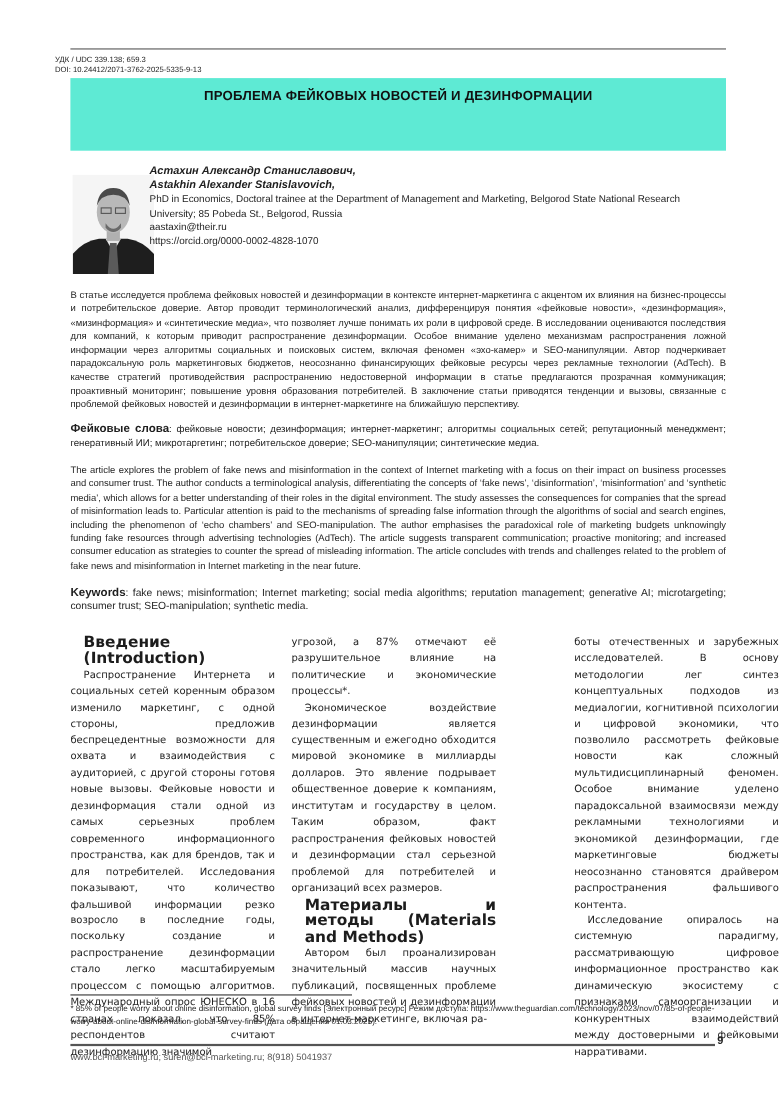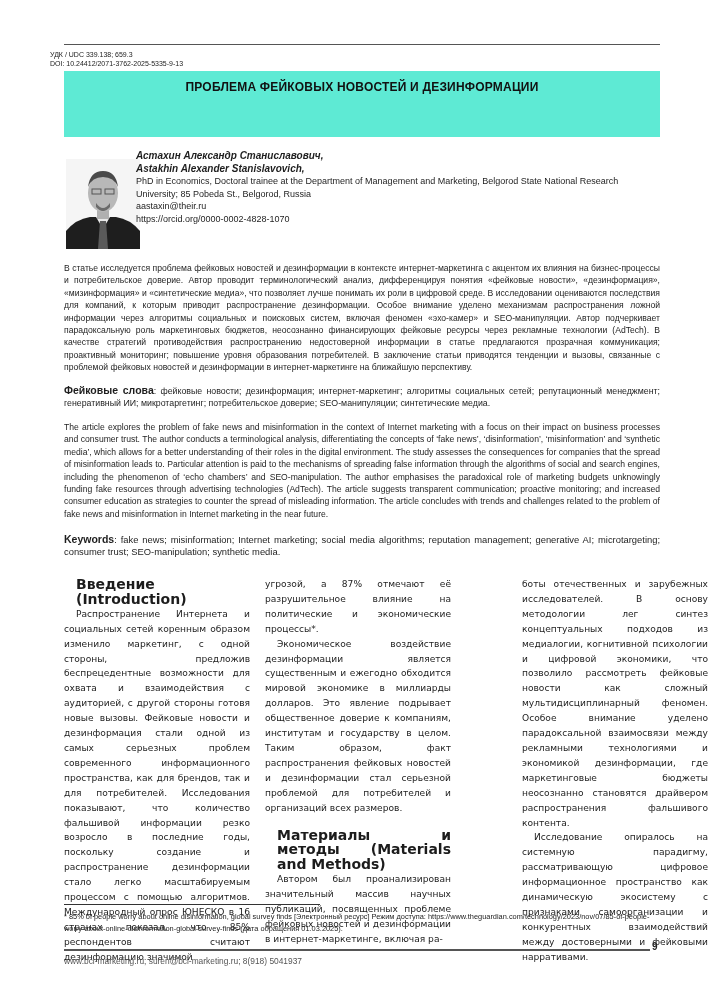--- a/index.html
+++ b/index.html
@@ -15,21 +15,21 @@
   .author .name { font-weight: bold; font-style: italic; font-size: 10px; }
   .abstract { position: absolute; left: 64px; width: 596px; font-family: "Liberation Sans", sans-serif; font-size: 8.6px; line-height: 12.4px; text-align: justify; color: #1e1e1e; }
   .abstract-ru { top: 262px; }
   .keywords-ru { top: 384px; font-size: 8.8px; }
   .abstract-en { top: 421px; }
   .keywords-en { top: 533px; font-size: 9.4px; }
   .kw-label { font-weight: bold; font-size: 10.5px; }
   .col { position: absolute; top: 577px; width: 186px; font-family: "DejaVu Sans", sans-serif; font-size: 9.1px; line-height: 14.9px; text-align: justify; color: #1c1c1c; }
   .col p { margin: 0; text-indent: 12px; }
   .col h3 { margin: 0; font-size: 14px; line-height: 14.9px; font-weight: bold; padding-left: 12px; }
-  .col h3.spaced { margin-top: 12px; }
+  .col h3.spaced { }
   .col1 { left: 64px; }
   .col2 { left: 265px; }
   .col3 { left: 491px; margin-left: 31px; }
   .fn-rule { position: absolute; left: 64px; top: 904px; width: 256px; border-top: 1px solid #333; }
   .footnote { position: absolute; left: 64px; top: 911px; width: 600px; font-family: "Liberation Sans", sans-serif; font-size: 7.4px; line-height: 12px; color: #222; }
   .bottom-rule { position: absolute; left: 64px; top: 949px; width: 586px; border-top: 2px solid #555; }
   .page-num { position: absolute; left: 652px; top: 941px; font-family: "Liberation Sans", sans-serif; font-weight: bold; font-size: 10px; color: #222; }
   .contacts { position: absolute; left: 64px; top: 956px; font-family: "Liberation Sans", sans-serif; font-size: 8.4px; color: #555; }
 </style>
 </head>

